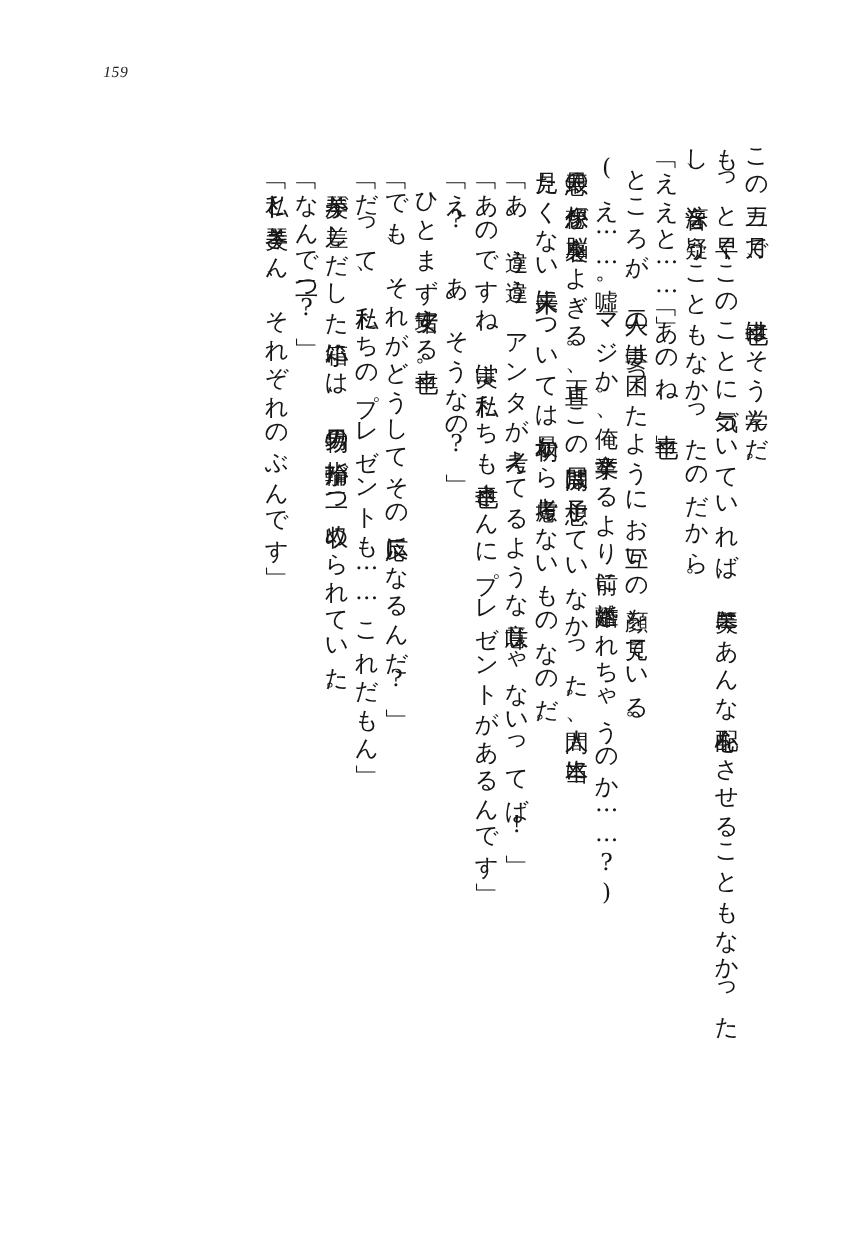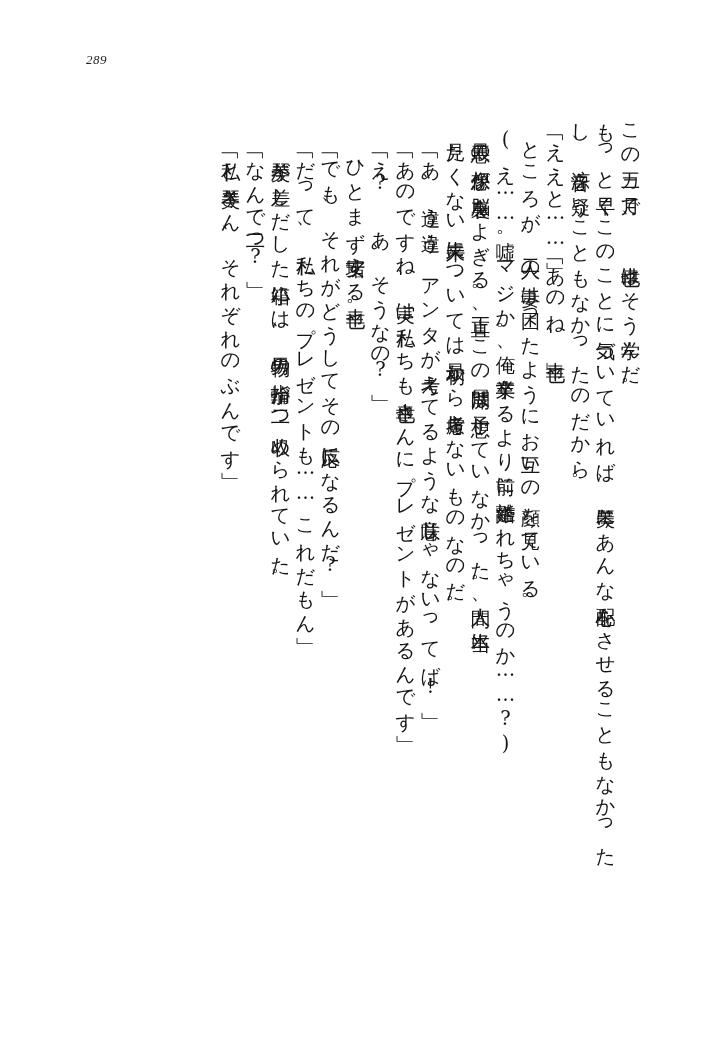--- a/index.html
+++ b/index.html
@@ -56,21 +56,21 @@
     font-weight: 400;
   }
   .vline.pad1 { padding-top: 18px; }
   .vline.pad2 { padding-top: 36px; }
 </style>
 </head>
 <body>
 
 <div class="page">
 
-  <div class="page-number">289</div>
+  <div class="page-number">159</div>
 
   <div class="text-block">
     <div class="vline">この三カ月で、　幸也はそう学んだ。</div>
     <div class="vline">もっと早くこのことに気づいていれば、美琴にあんな心配をさせることもなかった</div>
     <div class="vline">し、涼音を疑うこともなかったのだから。</div>
     <div class="vline pad1">「ええと……」「あのね、幸也」</div>
     <div class="vline pad1">ところが、二人の妻は困ったようにお互いの顔を見ている。</div>
     <div class="vline pad1">(え……噓。マジか。俺、卒業するより前に離婚されちゃうのか……?)</div>
     <div class="vline pad1">最悪の想像が脳裏をよぎる。正直、この展開は予想していなかった。人間、本当に</div>
     <div class="vline pad1">見たくない未来については最初から考慮しないものなのだ。</div>

